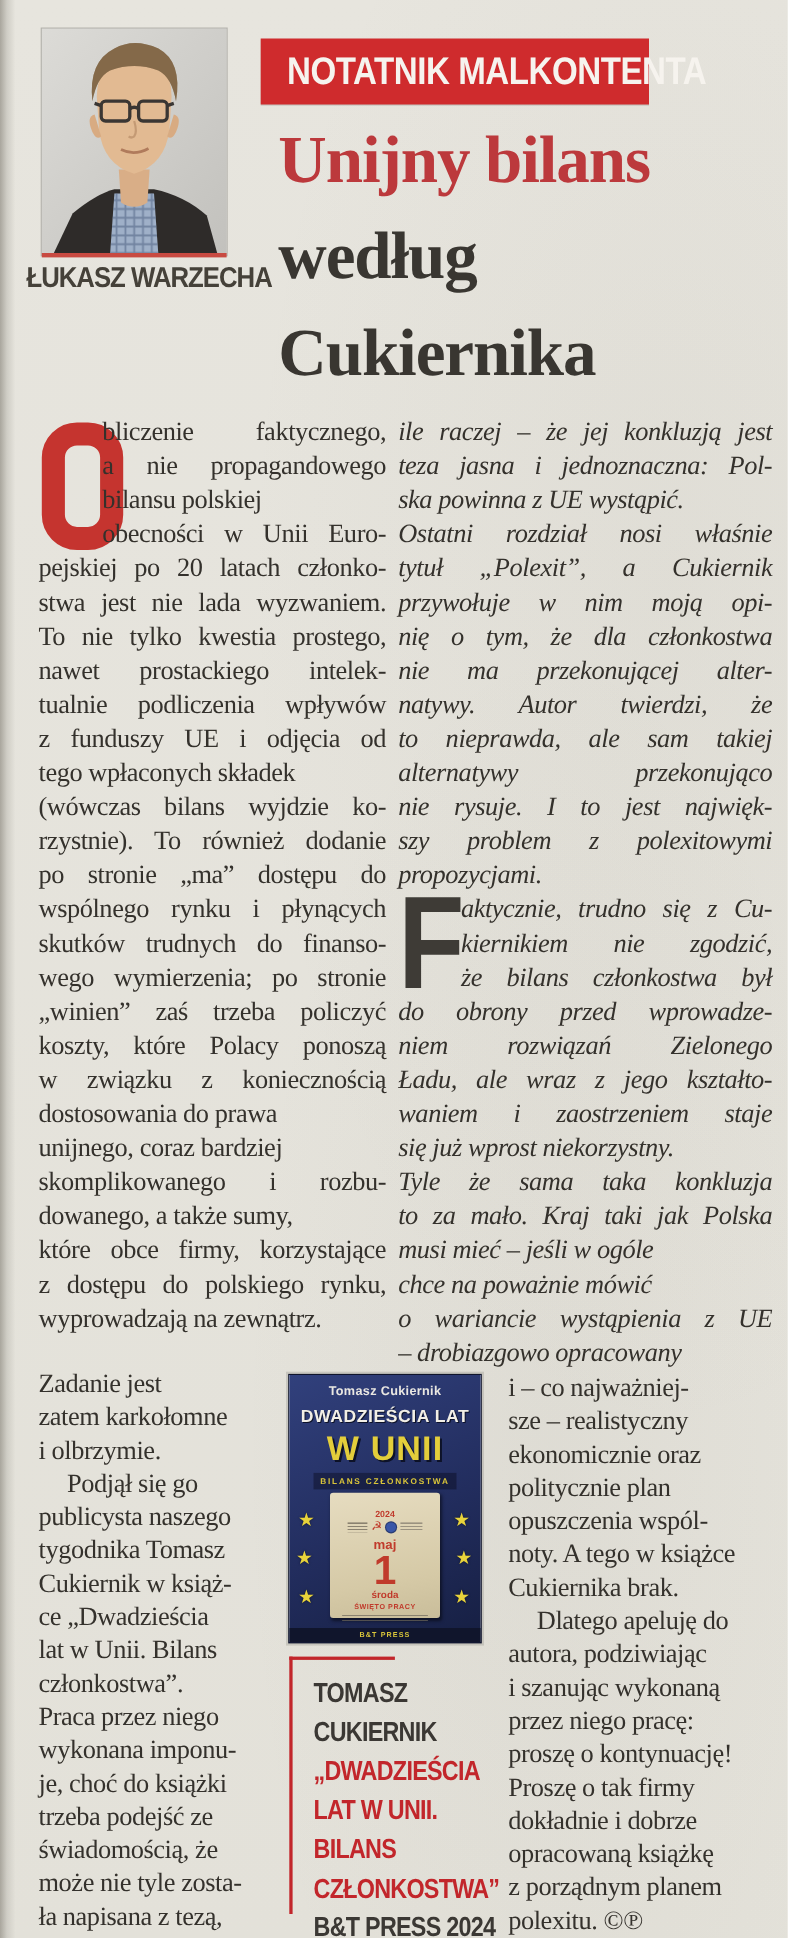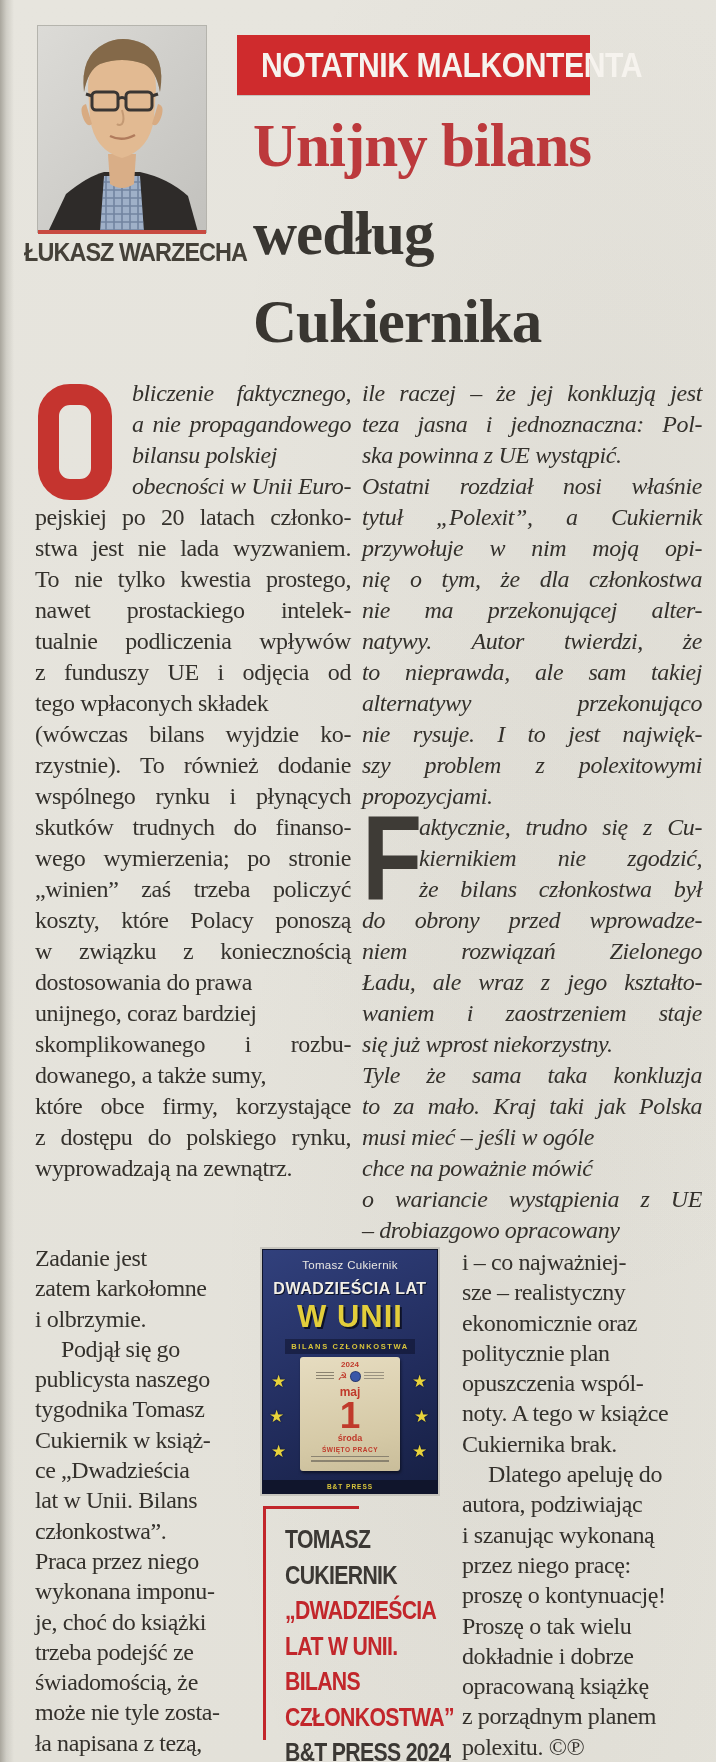--- a/index.html
+++ b/index.html
@@ -37,49 +37,49 @@
   .headline .hl2,.headline .hl3{color:#393631;}
   .headline span{display:block;white-space:nowrap;}
 
   
   .colw,.coln{position:absolute;font-size:24px;line-height:31px;letter-spacing:-.4px;color:var(--text_dark);}
   .colw .tline{text-align:justify;text-align-last:justify;}
   .colw .tline.no-just{text-align-last:left;}
   .coln .tline{text-align:left;}
   .tline{white-space:nowrap;}
   .colw .tline{white-space:normal;}
-  .ind-o{margin-left:97px;font-style:italic;}
+  .ind-o{margin-left:58px;}
   .ind-f{margin-left:57px;}
   .p-ind{text-indent:26px;}
   #left-wide{left:35px;top:378px;width:316px;}
   #left-narrow{left:35px;top:1243px;width:218px;line-height:30.3px;}
   #right-wide{left:362px;top:378px;width:340px;font-style:italic;}
   #right-narrow{left:462px;top:1247px;width:240px;line-height:30.3px;}
   .dropcap-o{position:absolute;left:38px;top:384px;width:74px;height:116px;box-sizing:border-box;
     border:21px solid var(--drop_cap_red);border-radius:32px;}
   .dropcap-f{position:absolute;left:362px;top:812px;width:56px;height:90px;
     font-family:"Liberation Sans",sans-serif;font-weight:800;font-size:120px;line-height:90px;
     color:#3e3b36;transform:scaleX(.82);transform-origin:left top;}
 
   
   .cover{position:absolute;left:263px;top:1250px;width:174px;height:243px;
     background:linear-gradient(155deg,var(--cover_navy_light),var(--cover_navy) 55%,#161f42);
     box-shadow:0 0 0 1px #10152c, 0 0 0 3px rgba(120,118,110,.25);overflow:hidden;
     font-family:"Liberation Sans",sans-serif;text-align:center;}
-  .cover-author{margin-top:9px;font-size:11.5px;font-weight:400;color:#e9e7e2;letter-spacing:.3px;}
+  .cover-author{margin-top:9px;font-size:11.5px;font-weight:700;color:#e9e7e2;letter-spacing:.3px;}
   .cover-title1{margin-top:9px;font-size:16px;font-weight:800;color:#f2efe6;letter-spacing:.5px;
     text-shadow:1px 1px 0 #0d1228;}
   .cover-title2{margin-top:1px;font-size:31px;font-weight:800;color:var(--cover_yellow);
     letter-spacing:1px;text-shadow:2px 2px 0 #0d1228;}
   .cover-subtitle{margin:4px auto 0;width:130px;font-size:7.5px;font-weight:700;color:#d9c53a;
     letter-spacing:1.6px;background:rgba(8,12,30,.45);padding:3px 0;}
   .star{position:absolute;font-size:17px;color:#e8d33b;text-shadow:0 0 2px #0d1228;}
   .calendar{position:absolute;left:37px;top:107px;width:100px;height:114px;border-radius:3px;
     background:linear-gradient(170deg,#e6dcc0,#d5c9a6 70%,#c9bd9a);box-shadow:1px 2px 3px rgba(0,0,0,.5);}
-  .cal-year{font-size:8px;font-weight:700;color:var(--calendar_red);padding-top:3px;}
+  .cal-year{font-size:8px;font-weight:700;color:var(--calendar_red);padding-top:15px;}
   .cal-row{display:flex;align-items:center;justify-content:center;gap:4px;height:14px;}
   .cal-table{width:18px;height:9px;background:repeating-linear-gradient(#8a8270 0 1px,transparent 1px 3px);}
   .hs{font-size:11px;color:var(--calendar_red);line-height:11px;}
   .eu-dot{width:9px;height:9px;border-radius:50%;background:#3a57a8;box-shadow:0 0 0 1px #2a3c72;}
   .eu-lines{width:20px;height:8px;background:repeating-linear-gradient(#9a9280 0 1px,transparent 1px 3px);}
   .cal-month{font-size:12px;font-weight:700;color:var(--calendar_red);margin-top:2px;}
   .cal-day{font-size:37px;line-height:33px;font-weight:800;color:var(--calendar_red);}
   .cal-weekday{font-size:9px;font-weight:700;color:var(--calendar_red);margin-top:1px;}
   .cal-holiday{font-size:6.5px;font-weight:700;color:var(--calendar_red);letter-spacing:.5px;margin-top:3px;}
   .cal-names{margin:3px auto 0;width:78px;height:9px;
@@ -165,20 +165,21 @@
       <div class="tline ind-o">obecności w Unii Euro-</div>
       <div class="tline">pejskiej po 20 latach członko-</div>
       <div class="tline">stwa jest nie lada wyzwaniem.</div>
       <div class="tline">To nie tylko kwestia prostego,</div>
       <div class="tline">nawet prostackiego intelek-</div>
       <div class="tline">tualnie podliczenia wpływów</div>
       <div class="tline">z funduszy UE i odjęcia od</div>
       <div class="tline no-just">tego wpłaconych składek</div>
       <div class="tline">(wówczas bilans wyjdzie ko-</div>
       <div class="tline">rzystnie). To również dodanie</div>
+      <div class="tline">po stronie „ma” dostępu do</div>
       <div class="tline">wspólnego rynku i płynących</div>
       <div class="tline">skutków trudnych do finanso-</div>
       <div class="tline">wego wymierzenia; po stronie</div>
       <div class="tline">„winien” zaś trzeba policzyć</div>
       <div class="tline">koszty, które Polacy ponoszą</div>
       <div class="tline">w związku z koniecznością</div>
       <div class="tline no-just">dostosowania do prawa</div>
       <div class="tline no-just">unijnego, coraz bardziej</div>
       <div class="tline">skomplikowanego i rozbu-</div>
       <div class="tline no-just">dowanego, a także sumy,</div>
@@ -243,21 +244,21 @@
       <div class="tline">ekonomicznie oraz</div>
       <div class="tline">politycznie plan</div>
       <div class="tline">opuszczenia wspól-</div>
       <div class="tline">noty. A tego w książce</div>
       <div class="tline">Cukiernika brak.</div>
       <div class="tline p-ind">Dlatego apeluję do</div>
       <div class="tline">autora, podziwiając</div>
       <div class="tline">i szanując wykonaną</div>
       <div class="tline">przez niego pracę:</div>
       <div class="tline">proszę o kontynuację!</div>
-      <div class="tline">Proszę o tak wielu</div>
+      <div class="tline">Proszę o tak firmy</div>
       <div class="tline">dokładnie i dobrze</div>
       <div class="tline">opracowaną książkę</div>
       <div class="tline">z porządnym planem</div>
       <div class="tline">polexitu. ©℗</div>
     </div>
 
   <div class="cover">
     <div class="cover-author">Tomasz Cukiernik</div>
     <div class="cover-title1">DWADZIEŚCIA LAT</div>
     <div class="cover-title2">W UNII</div>

